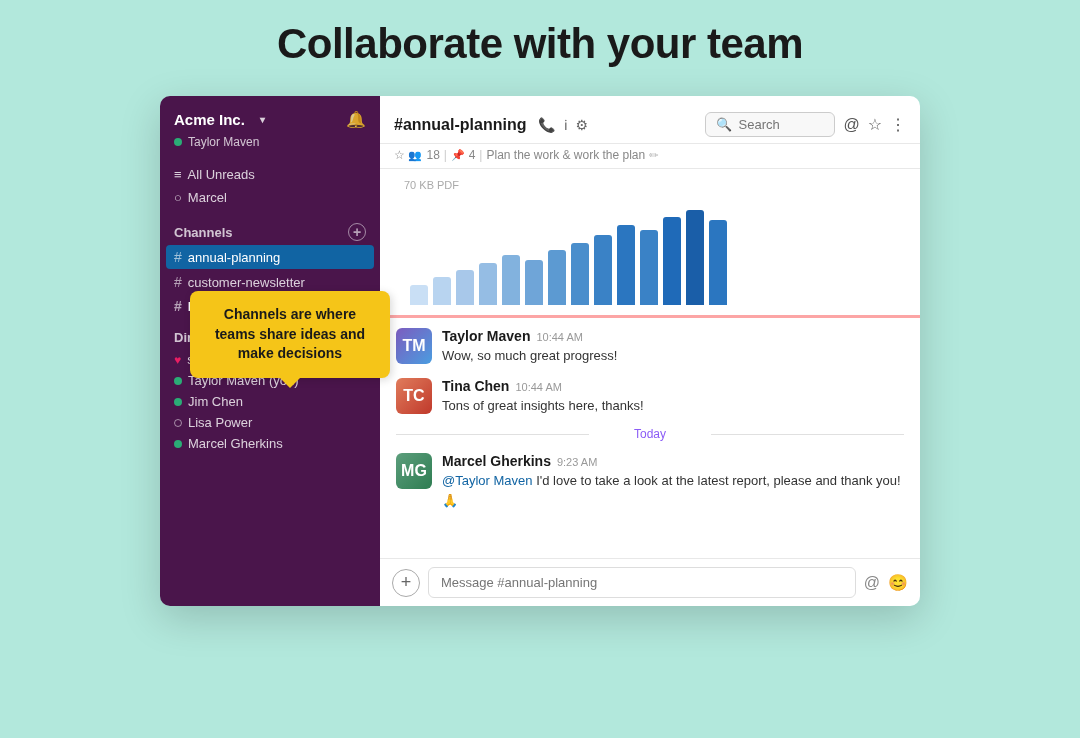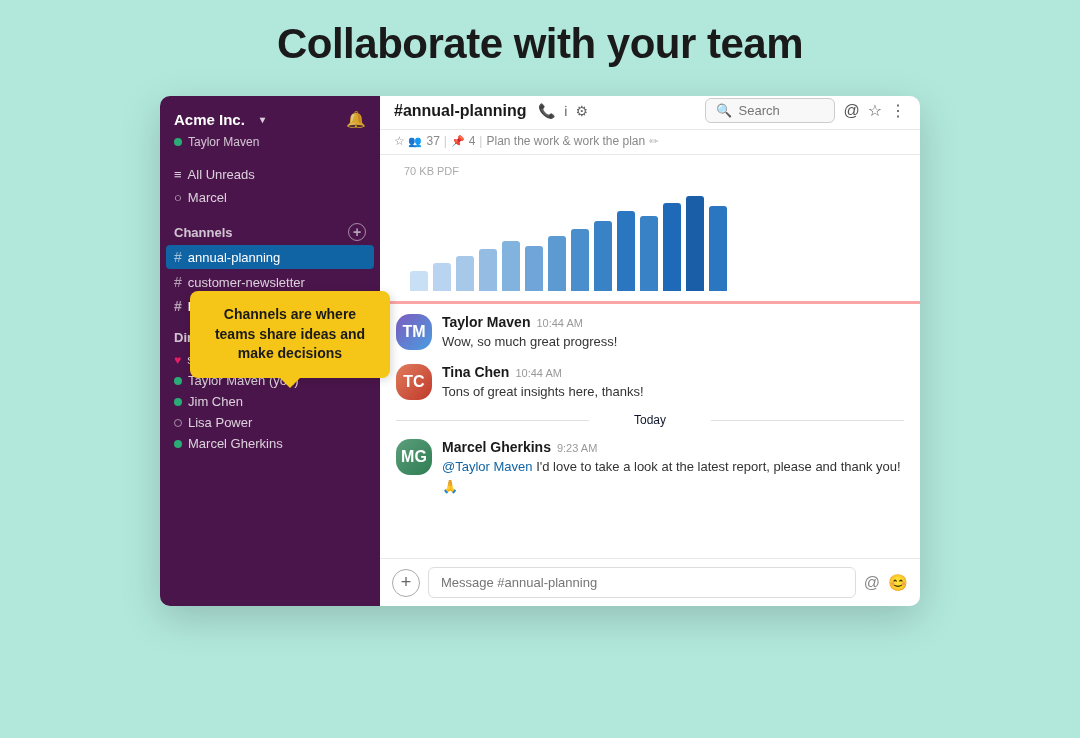--- a/index.html
+++ b/index.html
@@ -173,21 +173,21 @@
     .main-content {
       flex: 1;
       background: #fff;
       display: flex;
       flex-direction: column;
     }
     
     .topbar {
       display: flex;
       align-items: center;
-      padding: 2px 14px 6px;
+      padding: 16px 14px 6px;
       border-bottom: 1px solid #e8e8e8;
       gap: 8px;
     }
     .channel-title {
       font-size: 16px;
       font-weight: 700;
       color: #1a1a1a;
     }
     .topbar-icons {
       display: flex;
@@ -270,21 +270,21 @@
     }
     .message {
       display: flex;
       gap: 10px;
       margin-bottom: 12px;
       align-items: flex-start;
     }
     .avatar {
       width: 36px;
       height: 36px;
-      border-radius: 14px;
+      border-radius: 6px;
       flex-shrink: 0;
       overflow: hidden;
       display: flex;
       align-items: center;
       justify-content: center;
       font-size: 16px;
       font-weight: 700;
       color: #fff;
     }
     .avatar.taylor { background: linear-gradient(135deg, #7c5cbf, #4a9de0); }
@@ -292,21 +292,21 @@
     .avatar.marcel { background: linear-gradient(135deg, #5c9e7c, #2e7d52); }
     .msg-body { flex: 1; }
     .msg-header { display: flex; align-items: baseline; gap: 6px; margin-bottom: 2px; }
     .msg-name { font-size: 14px; font-weight: 700; color: #1a1a1a; }
     .msg-time { font-size: 11px; color: #999; }
     .msg-text { font-size: 13px; color: #333; line-height: 1.5; }
     .mention { color: #1164a3; font-weight: 500; }
     .today-divider {
       text-align: center;
       font-size: 12px;
-      color: #0f172a;
+      color: #8b5cf6;
       margin: 8px 0 12px;
       position: relative;
     }
     .today-divider::before, .today-divider::after {
       content: '';
       position: absolute;
       top: 50%;
       width: 38%;
       height: 1px;
       background: #e0e0e0;
@@ -451,21 +451,21 @@
         </div>
         <span class="topbar-action-icon">@</span>
         <span class="topbar-action-icon">☆</span>
         <span class="topbar-action-icon">⋮</span>
       </div>
     </div>
 
     <div class="subtitle-row">
       <span class="star-icon">☆</span>
       <span style="color:#aaa; font-size:11px;">👥</span>
-      <span>37</span>
+      <span>18</span>
       <span class="topbar-separator">|</span>
       <span style="color:#aaa; font-size:11px;">📌</span>
       <span>4</span>
       <span class="topbar-separator">|</span>
       <span>Plan the work &amp; work the plan</span>
       <span class="edit-pencil">✏</span>
     </div>
 
     <div class="chart-area">
       <div style="width:100%; position:relative;">

